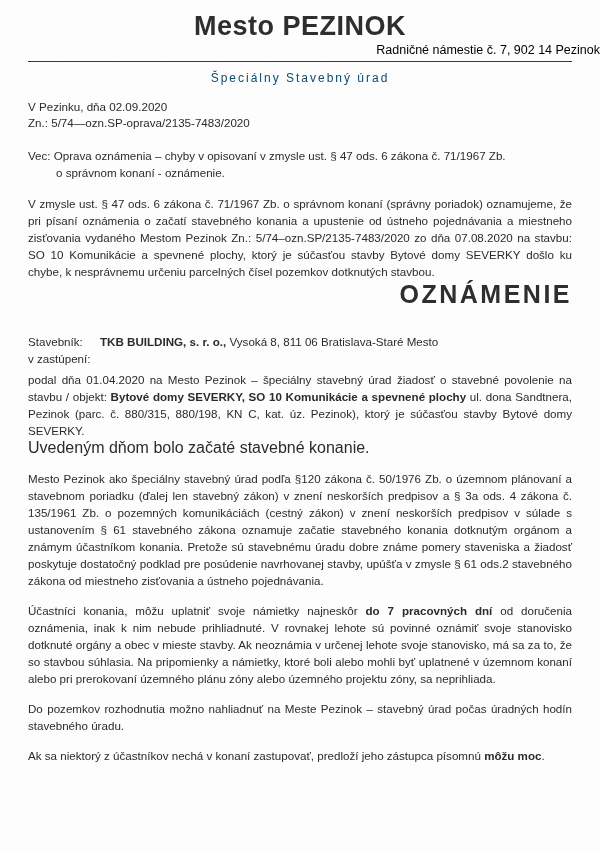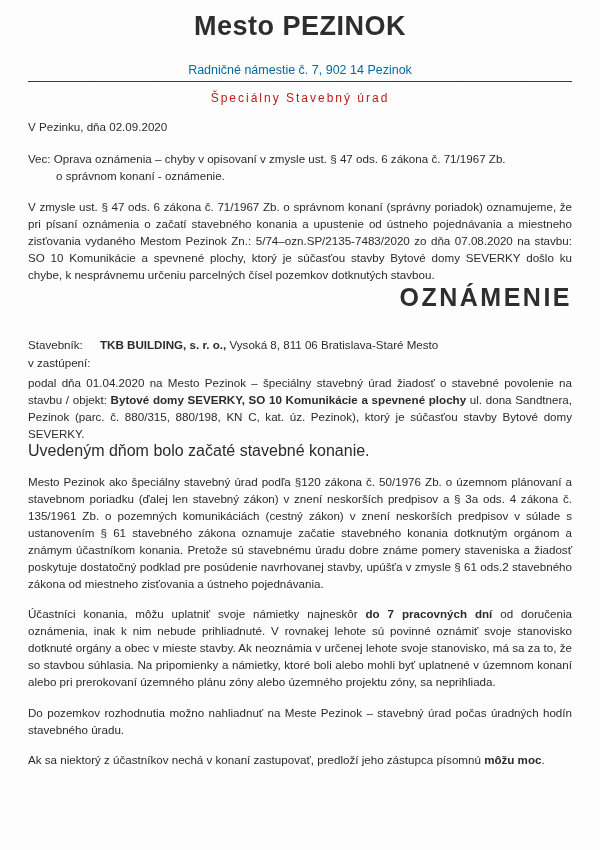--- a/index.html
+++ b/index.html
@@ -46,35 +46,35 @@
   .hdr-title {
     text-align: center;
     font-size: 27px;
     font-weight: bold;
     letter-spacing: .5px;
     color: #2e2e2e;
     margin: 12px 0 0 0;
     line-height: 1.1;
   }
   .hdr-addr {
-    text-align: center;
+    text-align: right;
     font-size: 12.5px;
-    color: #0369a1;
-    margin-top: 21px;
+    color: #000000;
+    margin-top: 1px;
   }
   .hdr-rule {
     border: none;
     border-top: 1.6px solid #3a3a3a;
     margin: 4px 28px 0 28px;
   }
   .hdr-sub {
     text-align: center;
     font-size: 12px;
     letter-spacing: 2.0px;
-    color: #b91c1c;
+    color: #0c4a6e;
     margin-top: 9px;
   }
 
   
   .body-wrap {
     margin: 0 28px 0 28px;
   }
   .meta {
     font-size: 11.6px;
     line-height: 1.45;
@@ -146,20 +146,21 @@
       <div class="hdr-title">Mesto PEZINOK</div>
       <div class="hdr-addr">Radničné námestie č. 7, 902 14 Pezinok</div>
       <hr class="hdr-rule">
       <div class="hdr-sub">Špeciálny Stavebný úrad</div>
     </div>
 
     <div class="body-wrap">
 
       <div class="meta">
         <div>V Pezinku, dňa 02.09.2020</div>
+        <div>Zn.: 5/74—ozn.SP-oprava/2135-7483/2020</div>
       </div>
 
       <div class="vec">
         <span>Vec:</span>
         <span>Oprava oznámenia – chyby v opisovaní v zmysle ust. § 47 ods. 6 zákona č. 71/1967 Zb.</span>
         <span class="ind">o správnom konaní - oznámenie.</span>
       </div>
 
       <p class="just">V zmysle ust. § 47 ods. 6 zákona č. 71/1967 Zb. o správnom konaní  (správny poriadok) oznamujeme, že pri písaní oznámenia o začatí stavebného konania a upustenie od ústneho pojednávania a miestneho zisťovania vydaného Mestom Pezinok Zn.: 5/74–ozn.SP/2135-7483/2020 zo dňa 07.08.2020 na stavbu: SO 10 Komunikácie a spevnené plochy, ktorý je súčasťou stavby Bytové domy SEVERKY došlo ku chybe, k nesprávnemu určeniu parcelných čísel pozemkov dotknutých stavbou.</p>
 

